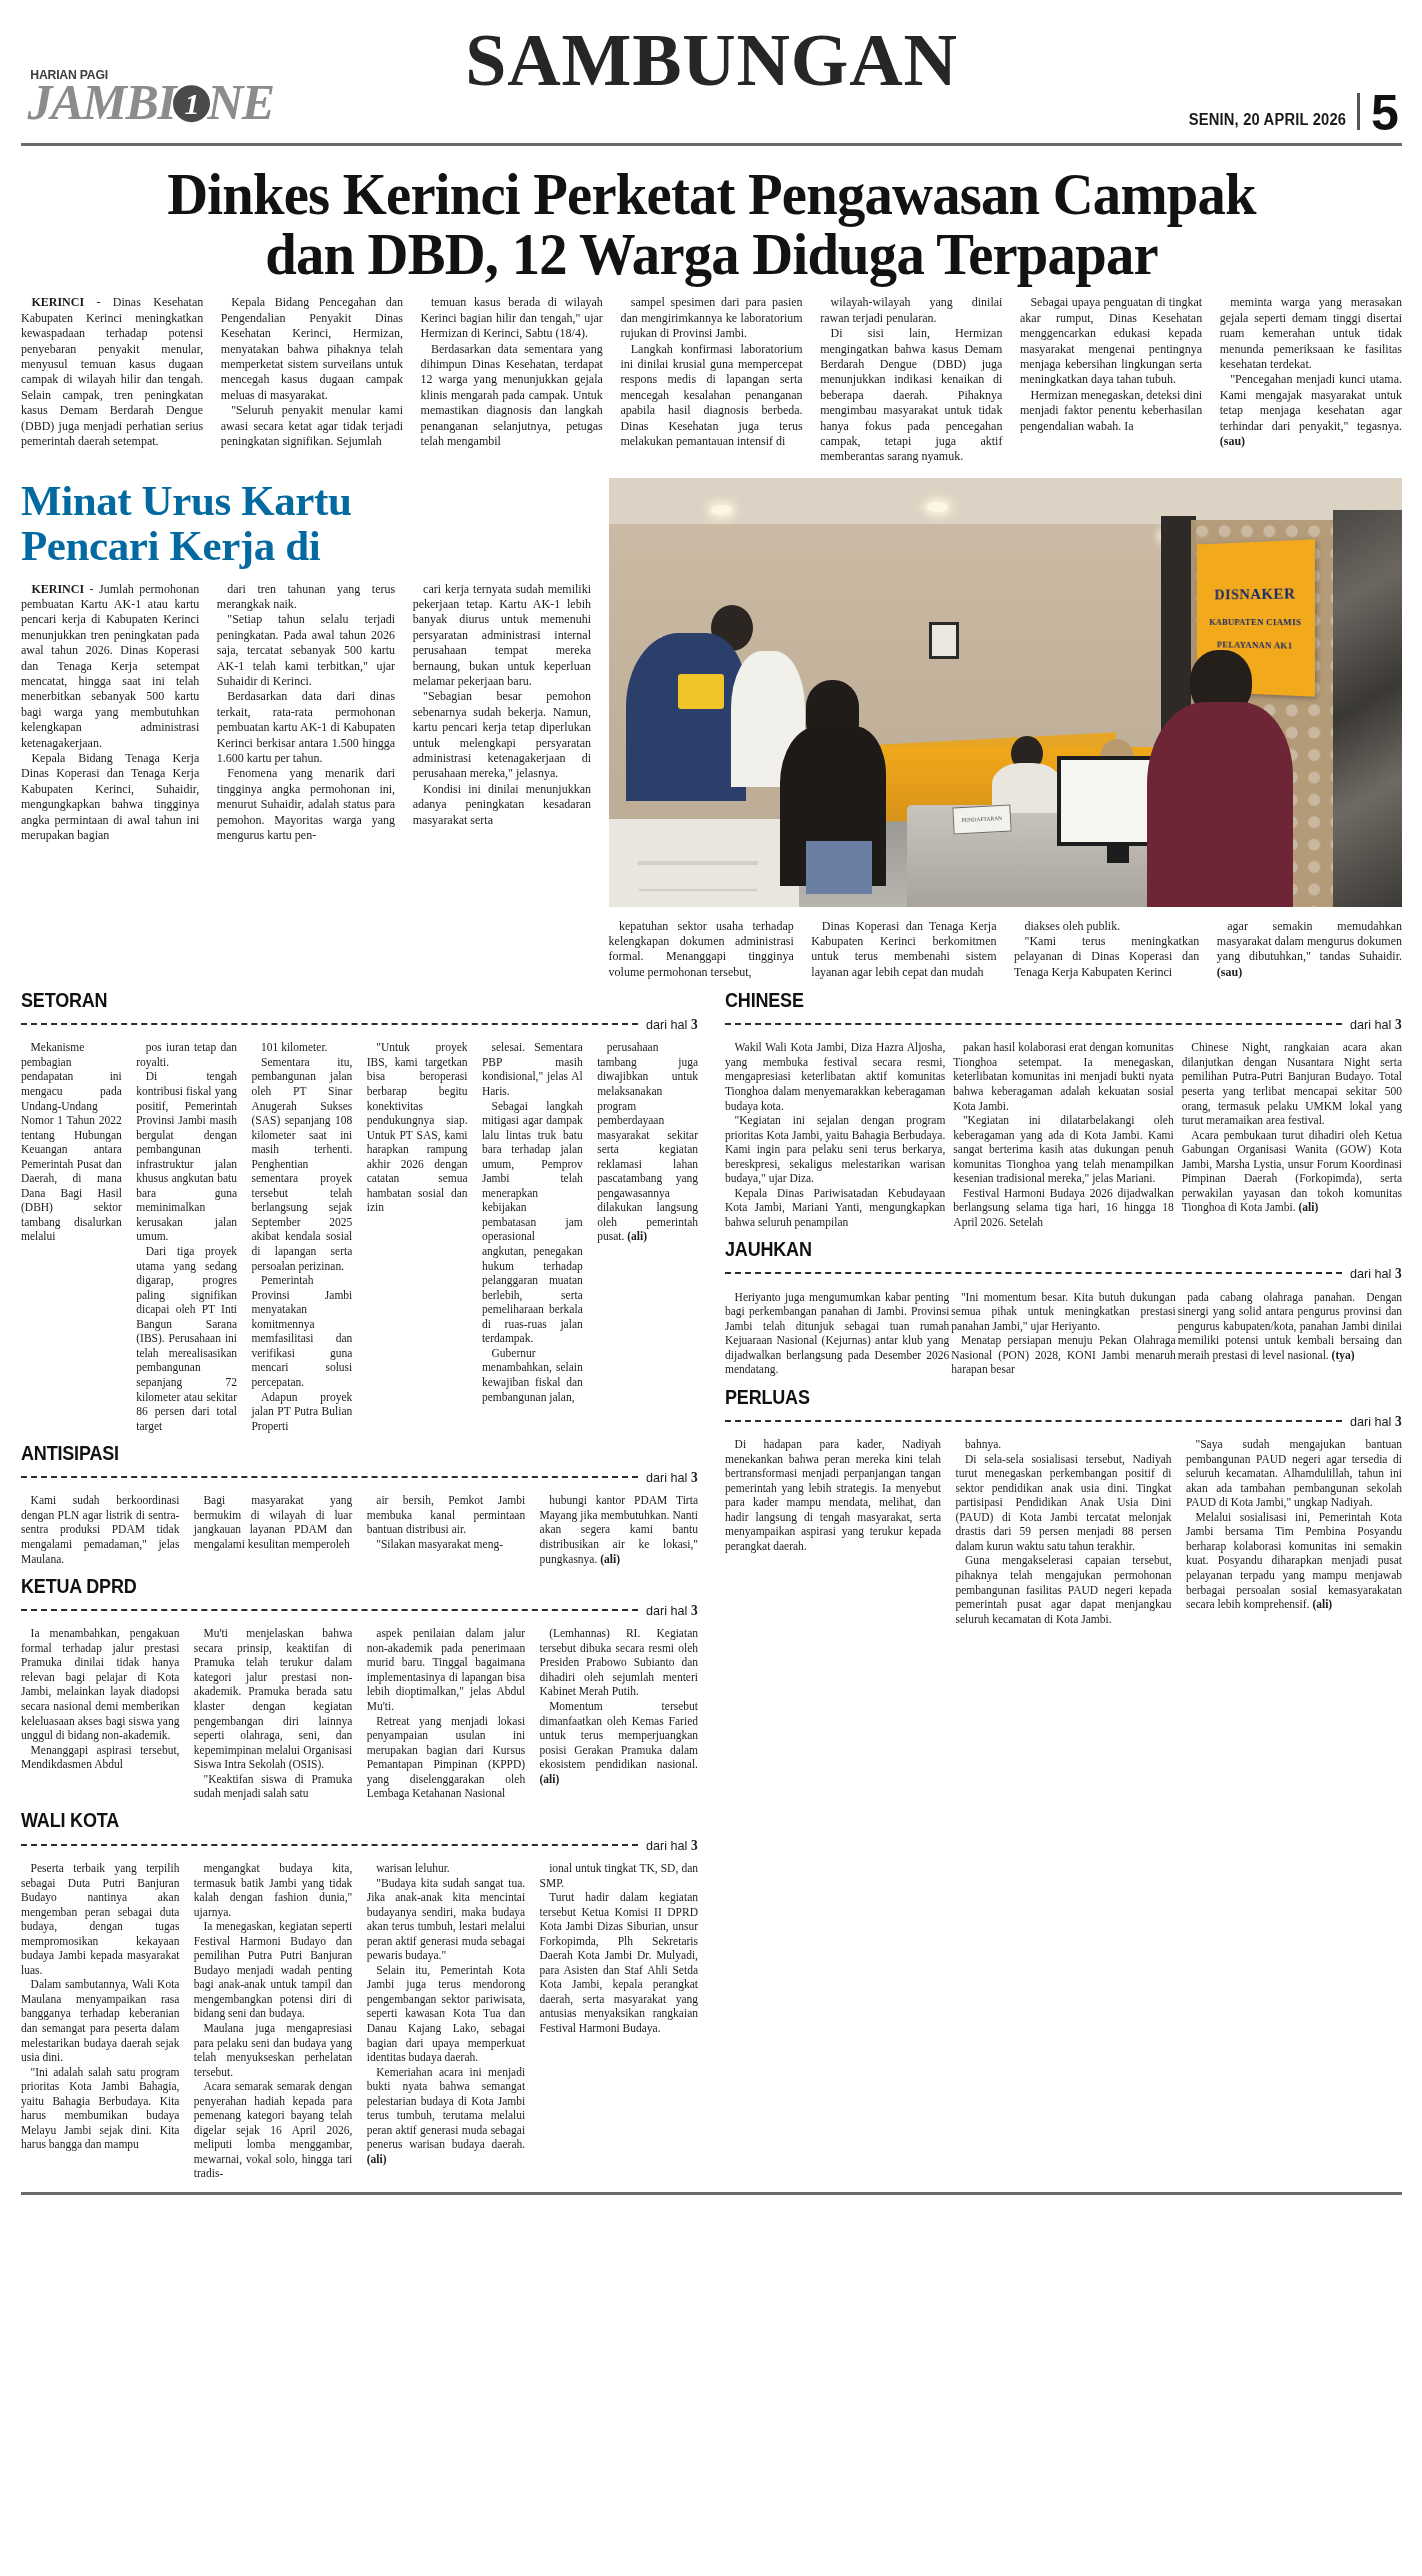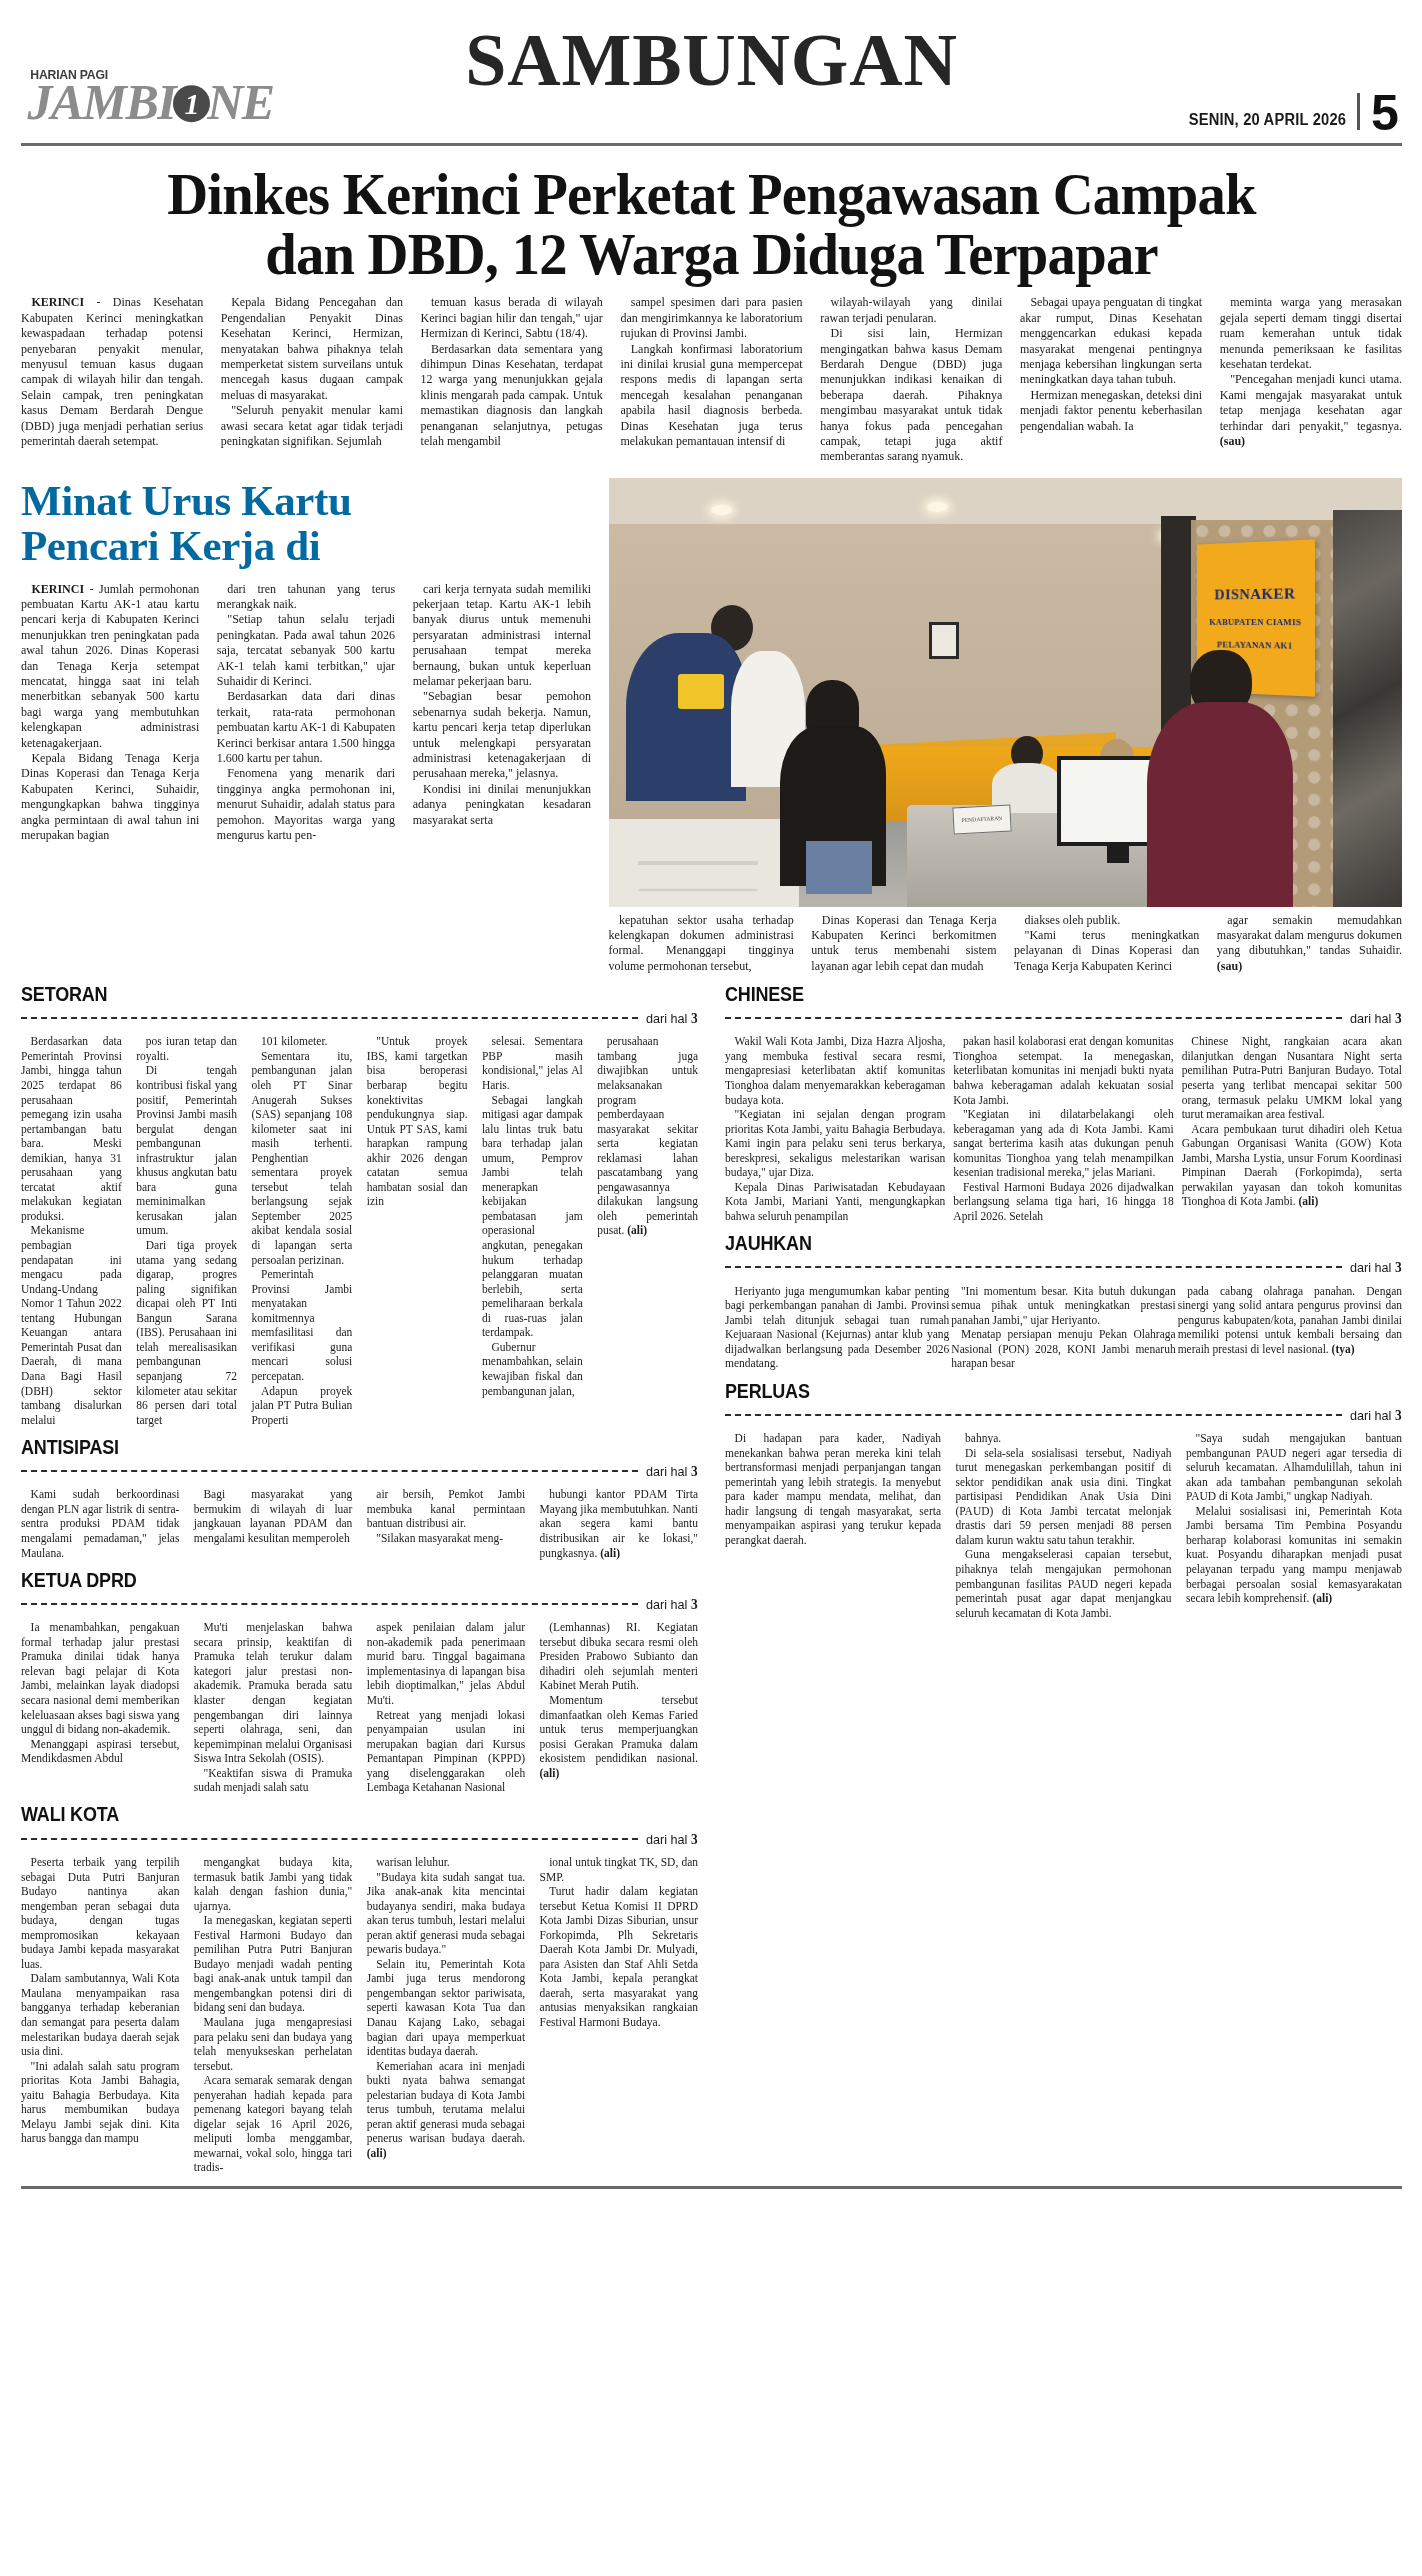--- a/index.html
+++ b/index.html
@@ -276,21 +276,21 @@
   .ph-frame {
     position:absolute; left: 320px; top: 144px; width: 30px; height: 37px;
     background:#ece8df; border:3.2px solid #2a2a2a;
   }
   .ph-socket {
     position:absolute; left: 50px; top: 157px; width: 12.8px; height: 12.8px;
     background:#ded6c8; border:0.8px solid #c3b8a6;
   }
 
   .art2-sub {
-    margin-top: 6px;
+    margin-top: 12px;
   }
 
   
   .section-wrap { margin-top: 9.6px; }
   .sec-title {
     font-family: "Liberation Sans", sans-serif;
     font-weight: bold;
     font-size: 20px;
     letter-spacing: -0.2px;
     color: #111;
@@ -497,21 +497,20 @@
   <div class="halves" id="sections-host">
     <div id="sections-left">
         <div class="section-wrap">
           <div class="sec-title">SETORAN</div>
           <div class="sec-rule">
             <div class="sec-dash"></div>
             <div class="sec-from">dari hal <b>3</b></div>
           </div>
           <div class="cols sec-body cols-6" style="grid-template-columns: repeat(6, 1fr); gap: 0px 14.4px;">
             <div>
-              <p>Berdasarkan data Pemerintah Provinsi Jambi, hingga tahun 2025 terdapat 86 perusahaan pemegang izin usaha pertambangan batu bara. Meski demikian, hanya 31 perusahaan yang tercatat aktif melakukan kegiatan produksi.</p>
               <p>Mekanisme pembagian pendapatan ini mengacu pada Undang-Undang Nomor 1 Tahun 2022 tentang Hubungan Keuangan antara Pemerintah Pusat dan Daerah, di mana Dana Bagi Hasil (DBH) sektor tambang disalurkan melalui</p>
             </div>
             <div>
               <p>pos iuran tetap dan royalti.</p>
               <p>Di tengah kontribusi fiskal yang positif, Pemerintah Provinsi Jambi masih bergulat dengan pembangunan infrastruktur jalan khusus angkutan batu bara guna meminimalkan kerusakan jalan umum.</p>
               <p>Dari tiga proyek utama yang sedang digarap, progres paling signifikan dicapai oleh PT Inti Bangun Sarana (IBS). Perusahaan ini telah merealisasikan pembangunan sepanjang 72 kilometer atau sekitar 86 persen dari total target</p>
             </div>
             <div>
               <p>101 kilometer.</p>
               <p>Sementara itu, pembangunan jalan oleh PT Sinar Anugerah Sukses (SAS) sepanjang 108 kilometer saat ini masih terhenti. Penghentian sementara proyek tersebut telah berlangsung sejak September 2025 akibat kendala sosial di lapangan serta persoalan perizinan.</p>

